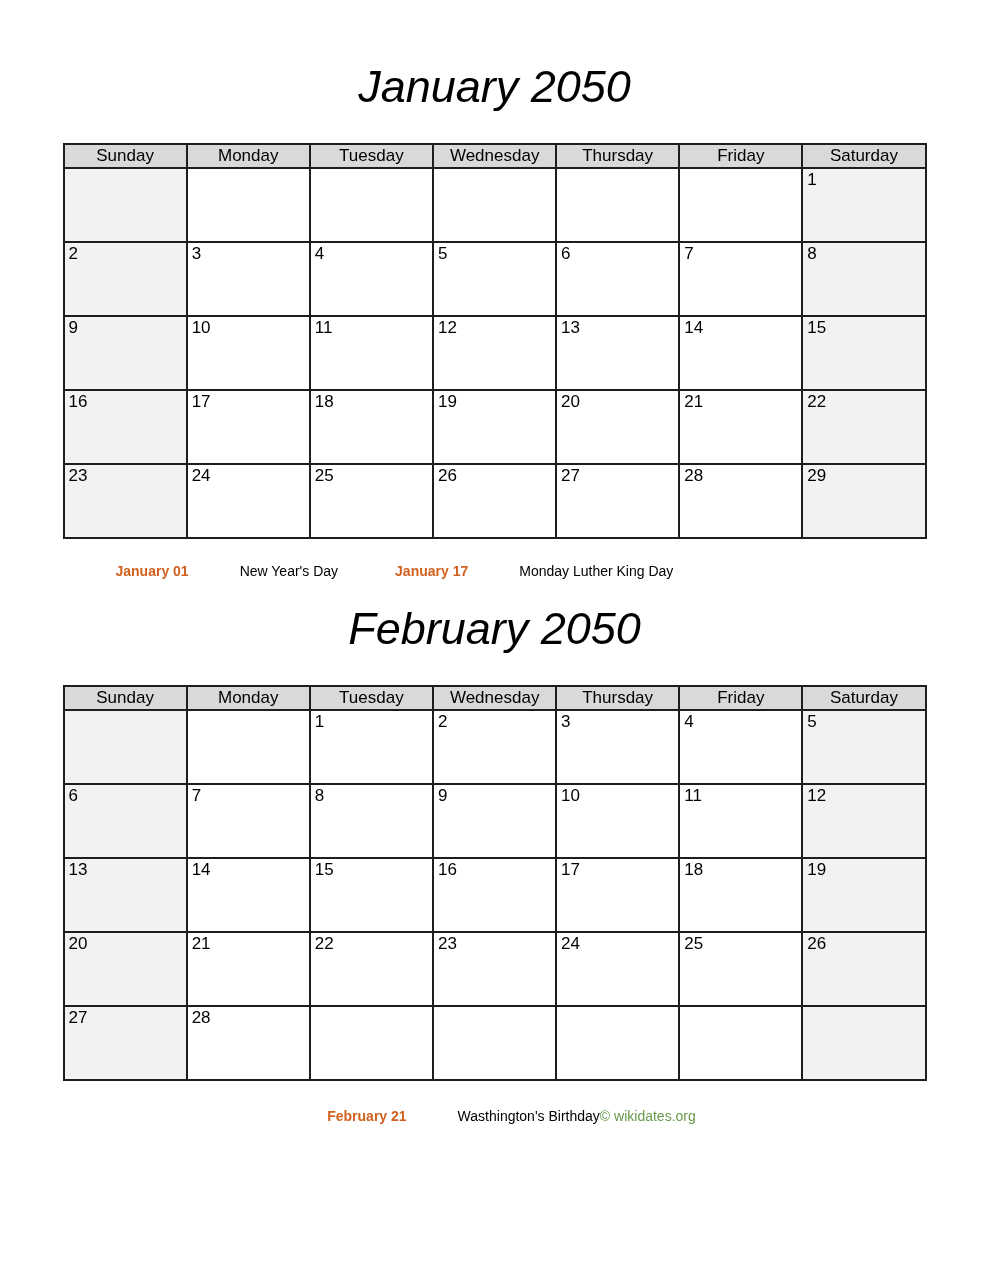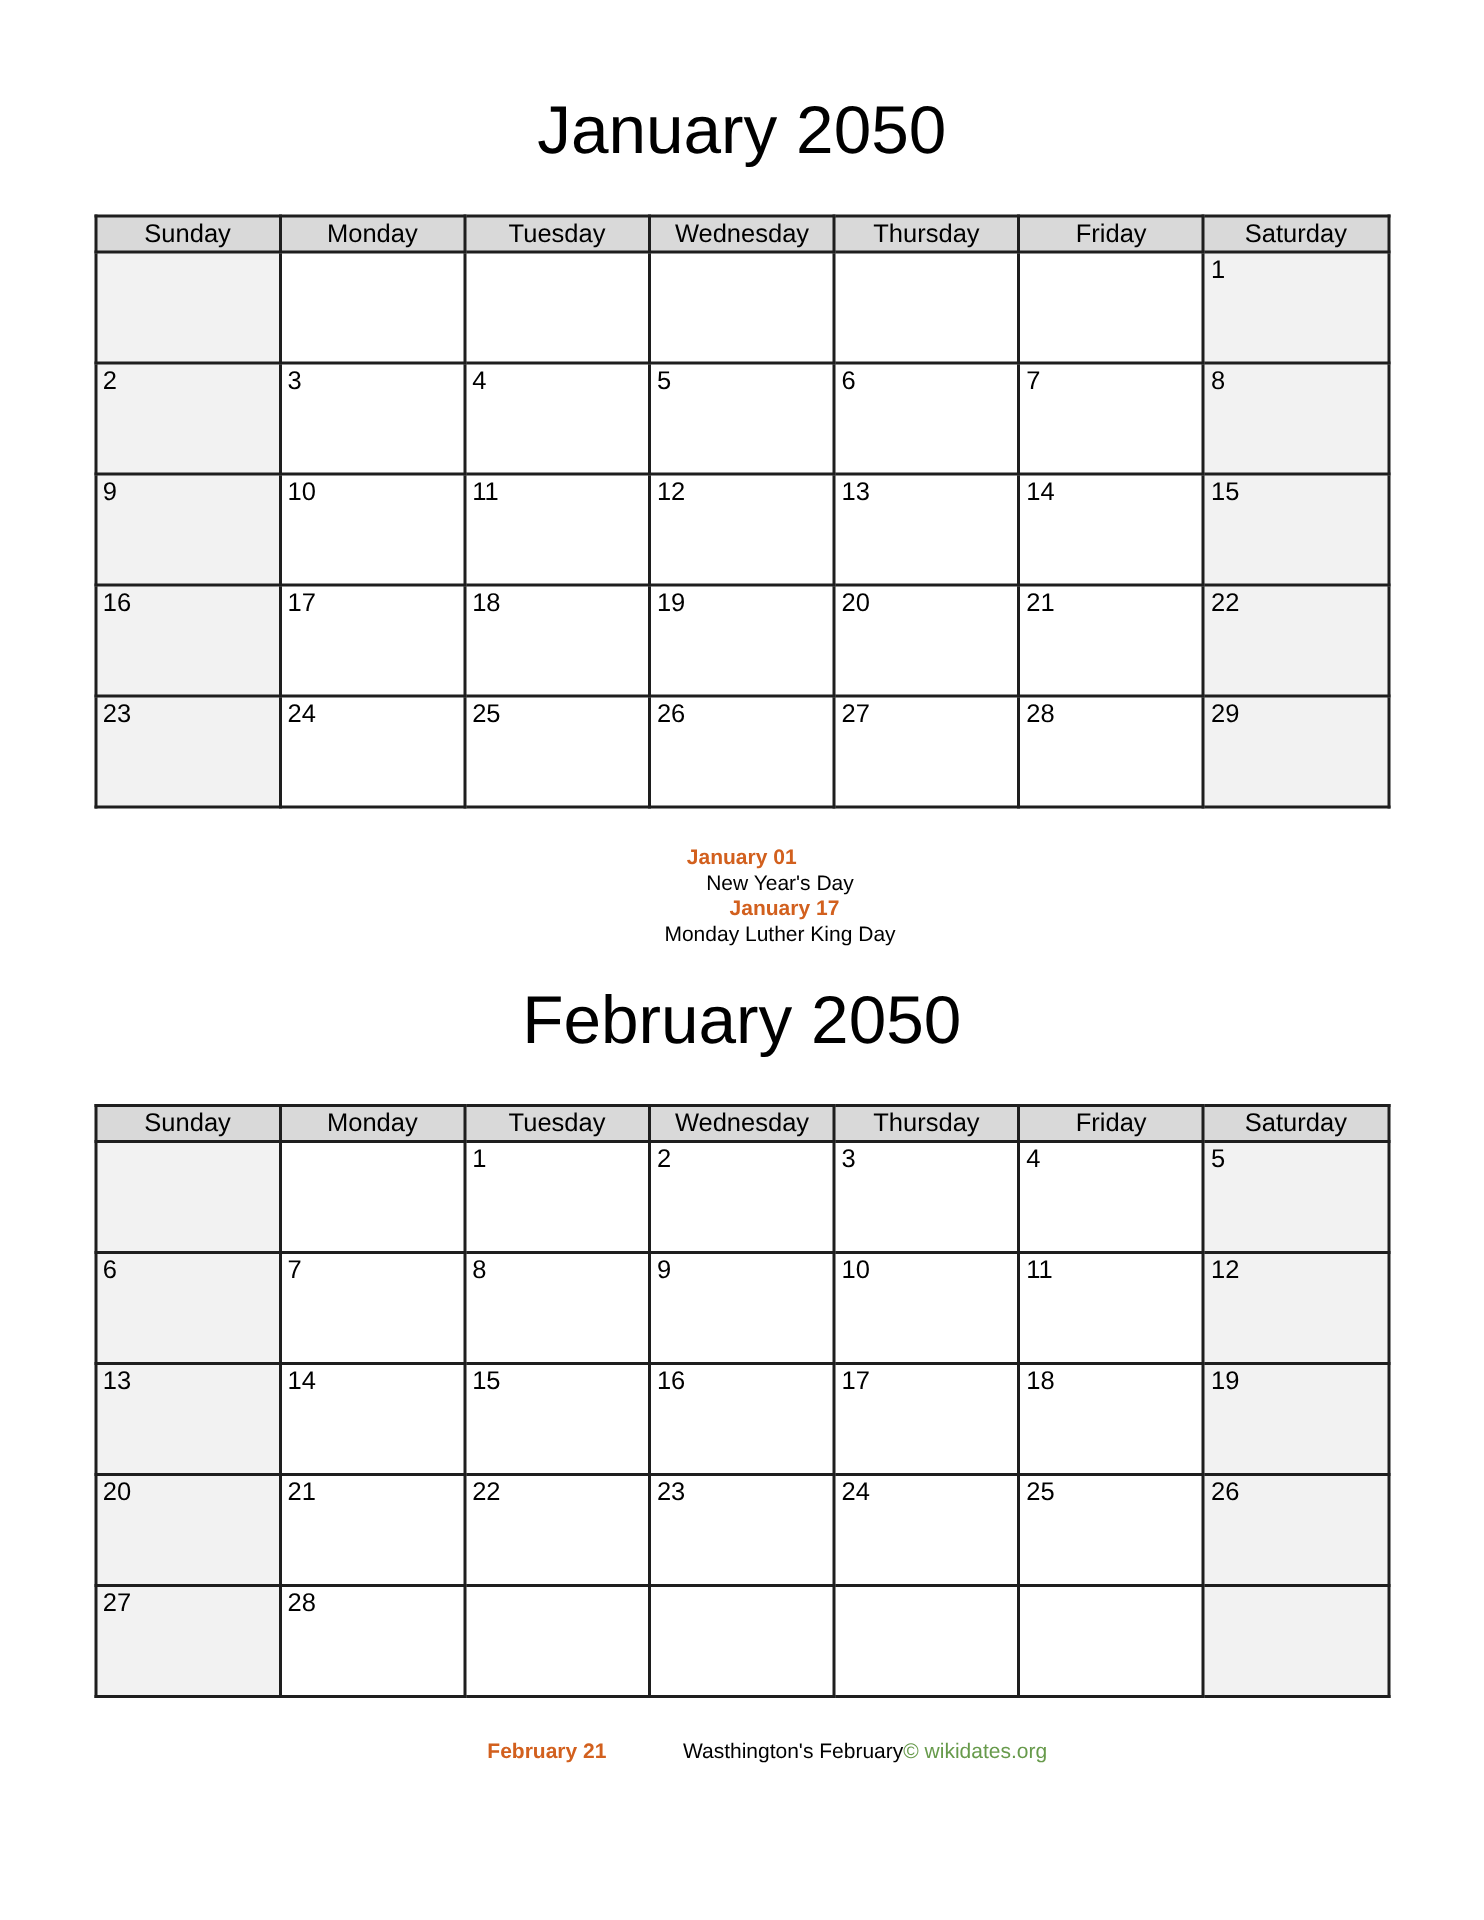--- a/index.html
+++ b/index.html
@@ -16,20 +16,21 @@
     background: #ffffff;
     overflow: hidden;
   }
   .month-title {
     margin: 0;
     text-align: center;
     font-weight: 400;
     font-size: 45px;
     line-height: 62px;
     color: #000000;
+    font-style: italic;
   }
   .title-jan { padding-top: 56px; }
   .title-feb { margin-top: 18px; }
   table.calendar {
     width: 864px;
     margin: 25px auto 0 auto;
     border-collapse: collapse;
     table-layout: fixed;
   }
   table.calendar th {
@@ -55,23 +56,22 @@
   }
   table.calendar td.weekend {
     background: var(--weekend-bg, #f2f2f2);
   }
   .holiday-row {
     width: 864px;
     margin: 24px auto 0 auto;
     font-size: 14px;
     line-height: 17px;
     display: flex;
-    align-items: center;
+    align-items: flex-end;
     padding-left: 0;
-    flex-direction: column;
   }
   .holiday-row .lead-pad { display: inline-block; width: 53px; }
   .holiday-date {
     color: var(--accent-orange, #d2601e);
     font-weight: 700;
     white-space: nowrap;
   }
   .holiday-name {
     margin-left: 16px;
     color: #000000;
@@ -230,18 +230,18 @@
             <td></td>
             <td class="weekend"></td>
           </tr>
         </tbody>
       </table>
   </section>
 
   <div class="footer-row">
     <div class="footer-left">
       <span class="holiday-date">February 21</span>
-      <span class="holiday-name">Wasthington's February</span>
+      <span class="holiday-name">Wasthington's Birthday</span>
     </div>
     <span class="copyright">© wikidates.org</span>
   </div>
 
 </div>
 
 </body></html>

